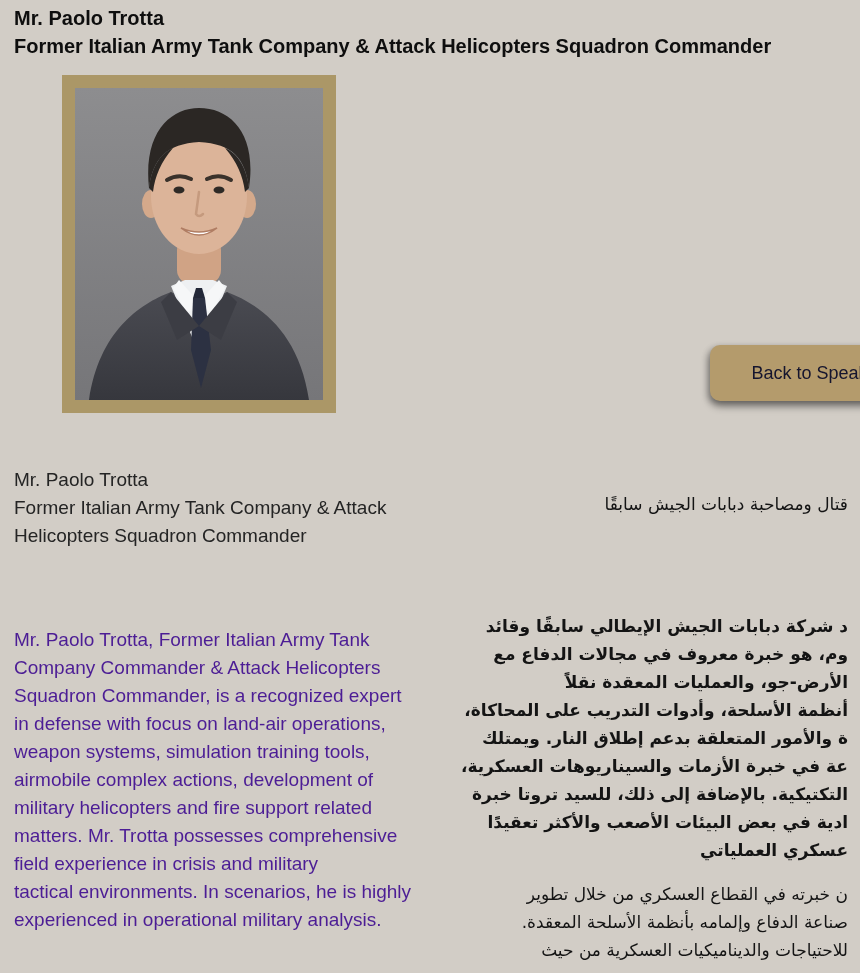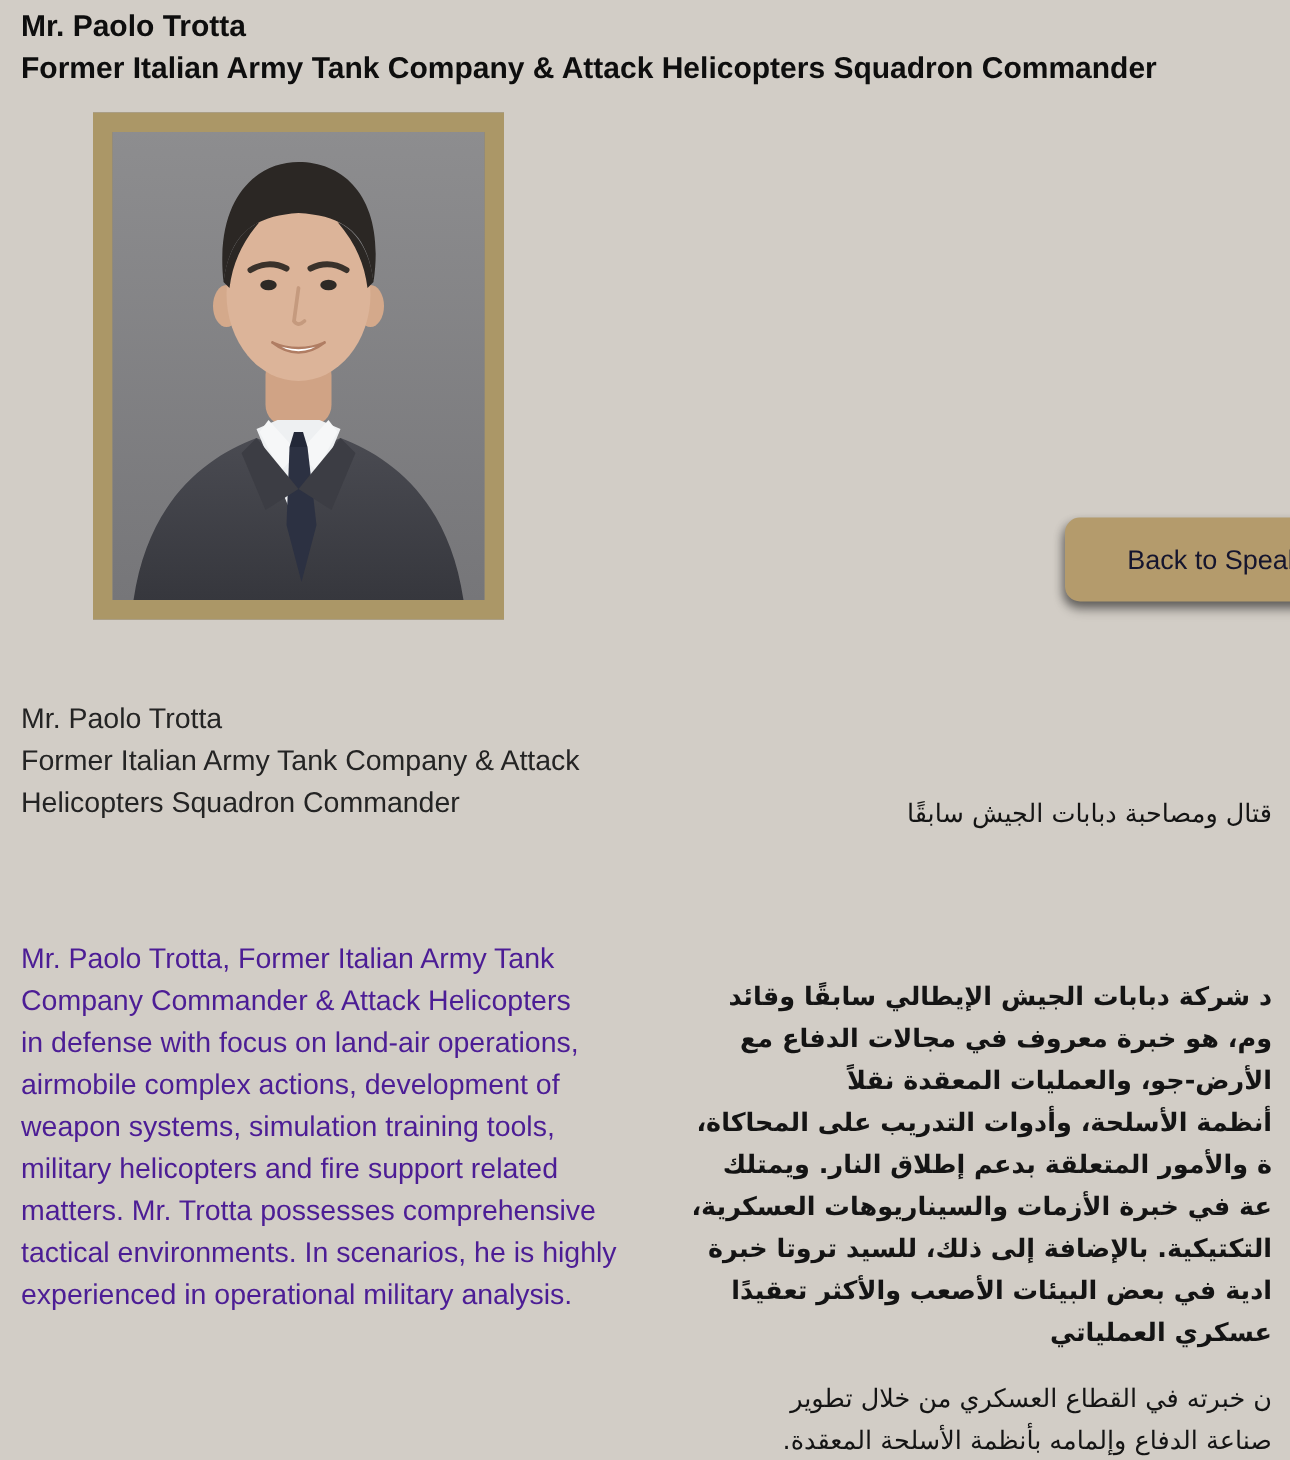--- a/index.html
+++ b/index.html
@@ -45,21 +45,21 @@
   }
   .en-bio{
     position:absolute;left:14px;top:626px;width:480px;
     font-size:19px;line-height:28px;color:#4c1d95;
   }
   .t-line{height:28px;line-height:28px;white-space:nowrap;}
   .ar{
     position:absolute;right:12px;
     direction:rtl;text-align:right;
     font-family:"DejaVu Sans", sans-serif;
-    font-size:17px;line-height:28px;color:#141414;margin-top:39px;
+    font-size:17px;line-height:28px;color:#141414;
   }
   .ar .t-line{direction:rtl;}
   .ar-title{top:490px;}
   .ar-bio-1{top:612px;font-weight:bold;}
   .ar-bio-2{top:880px;}
 </style>
 </head>
 <body>
 
 <header class="page-header">
@@ -129,25 +129,27 @@
     </div>
 </section>
 
 <section class="ar ar-title">
   <div class="t-line">قتال ومصاحبة دبابات الجيش سابقًا</div>
 </section>
 
 <section class="en-bio">
     <div class="t-line">Mr. Paolo Trotta, Former Italian Army Tank</div>
     <div class="t-line">Company Commander &amp; Attack Helicopters</div>
+    <div class="t-line">Squadron Commander, is a recognized expert</div>
     <div class="t-line">in defense with focus on land-air operations,</div>
+    <div class="t-line">weapon systems, simulation training tools,</div>
     <div class="t-line">airmobile complex actions, development of</div>
-    <div class="t-line">weapon systems, simulation training tools,</div>
     <div class="t-line">military helicopters and fire support related</div>
     <div class="t-line">matters. Mr. Trotta possesses comprehensive</div>
+    <div class="t-line">field experience in crisis and military</div>
     <div class="t-line">tactical environments. In scenarios, he is highly</div>
     <div class="t-line">experienced in operational military analysis.</div>
   </section>
 
 <section class="ar ar-bio-1">
     <div class="t-line">د شركة دبابات الجيش الإيطالي سابقًا وقائد</div>
     <div class="t-line">وم، هو خبرة معروف في مجالات الدفاع مع</div>
     <div class="t-line">الأرض-جو، والعمليات المعقدة نقلاً</div>
     <div class="t-line">أنظمة الأسلحة، وأدوات التدريب على المحاكاة،</div>
     <div class="t-line">ة والأمور المتعلقة بدعم إطلاق النار. ويمتلك</div>

